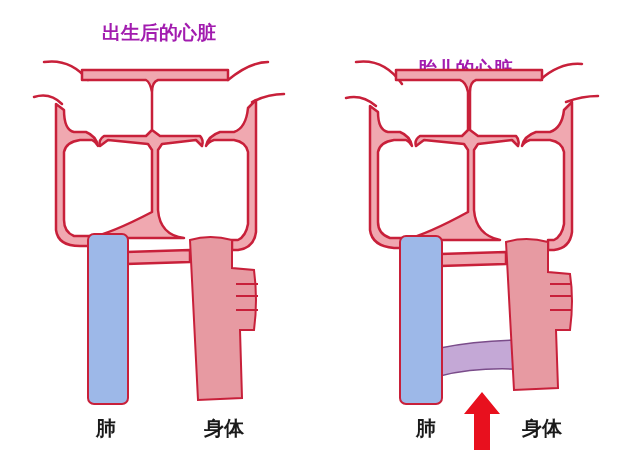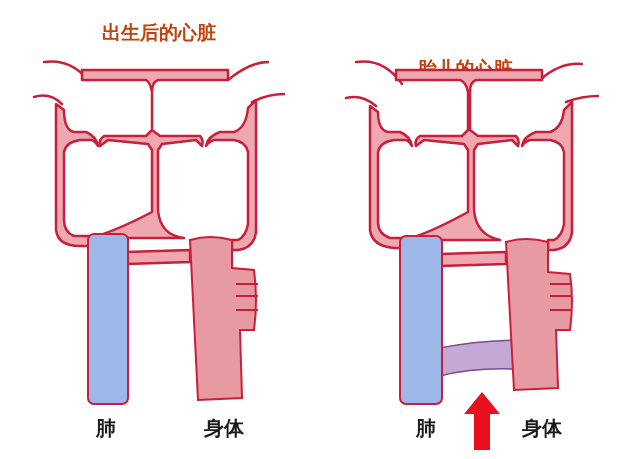--- a/index.html
+++ b/index.html
@@ -1,18 +1,18 @@
 <!DOCTYPE html>
 <html><head>
 <meta charset="utf-8">
 <style>
   html, body { margin:0; padding:0; background:#ffffff; }
   body { width:640px; height:459px; position:relative; overflow:hidden;
          font-family:"DejaVu Sans", sans-serif; }
-  .title { position:absolute; top:20px; font-size:19px; color:#c2410c; font-weight:bold; text-align:center; }
+  .title { position:absolute; top:20px; font-size:19px; color:#a21caf; font-weight:bold; text-align:center; }
   .label { position:absolute; top:415px; font-size:20px; color:#1a1a1a; font-weight:bold; }
   svg { position:absolute; left:0; top:0; }
 </style>
 </head>
 <body>
 
 <div class="title" style="left:84px;width:150px;">出生后的心脏</div>
 <div class="title" style="left:400px;width:130px;margin-top:36px;">胎儿的心脏</div>
 
 <svg width="640" height="459" viewBox="0 0 640 459">

